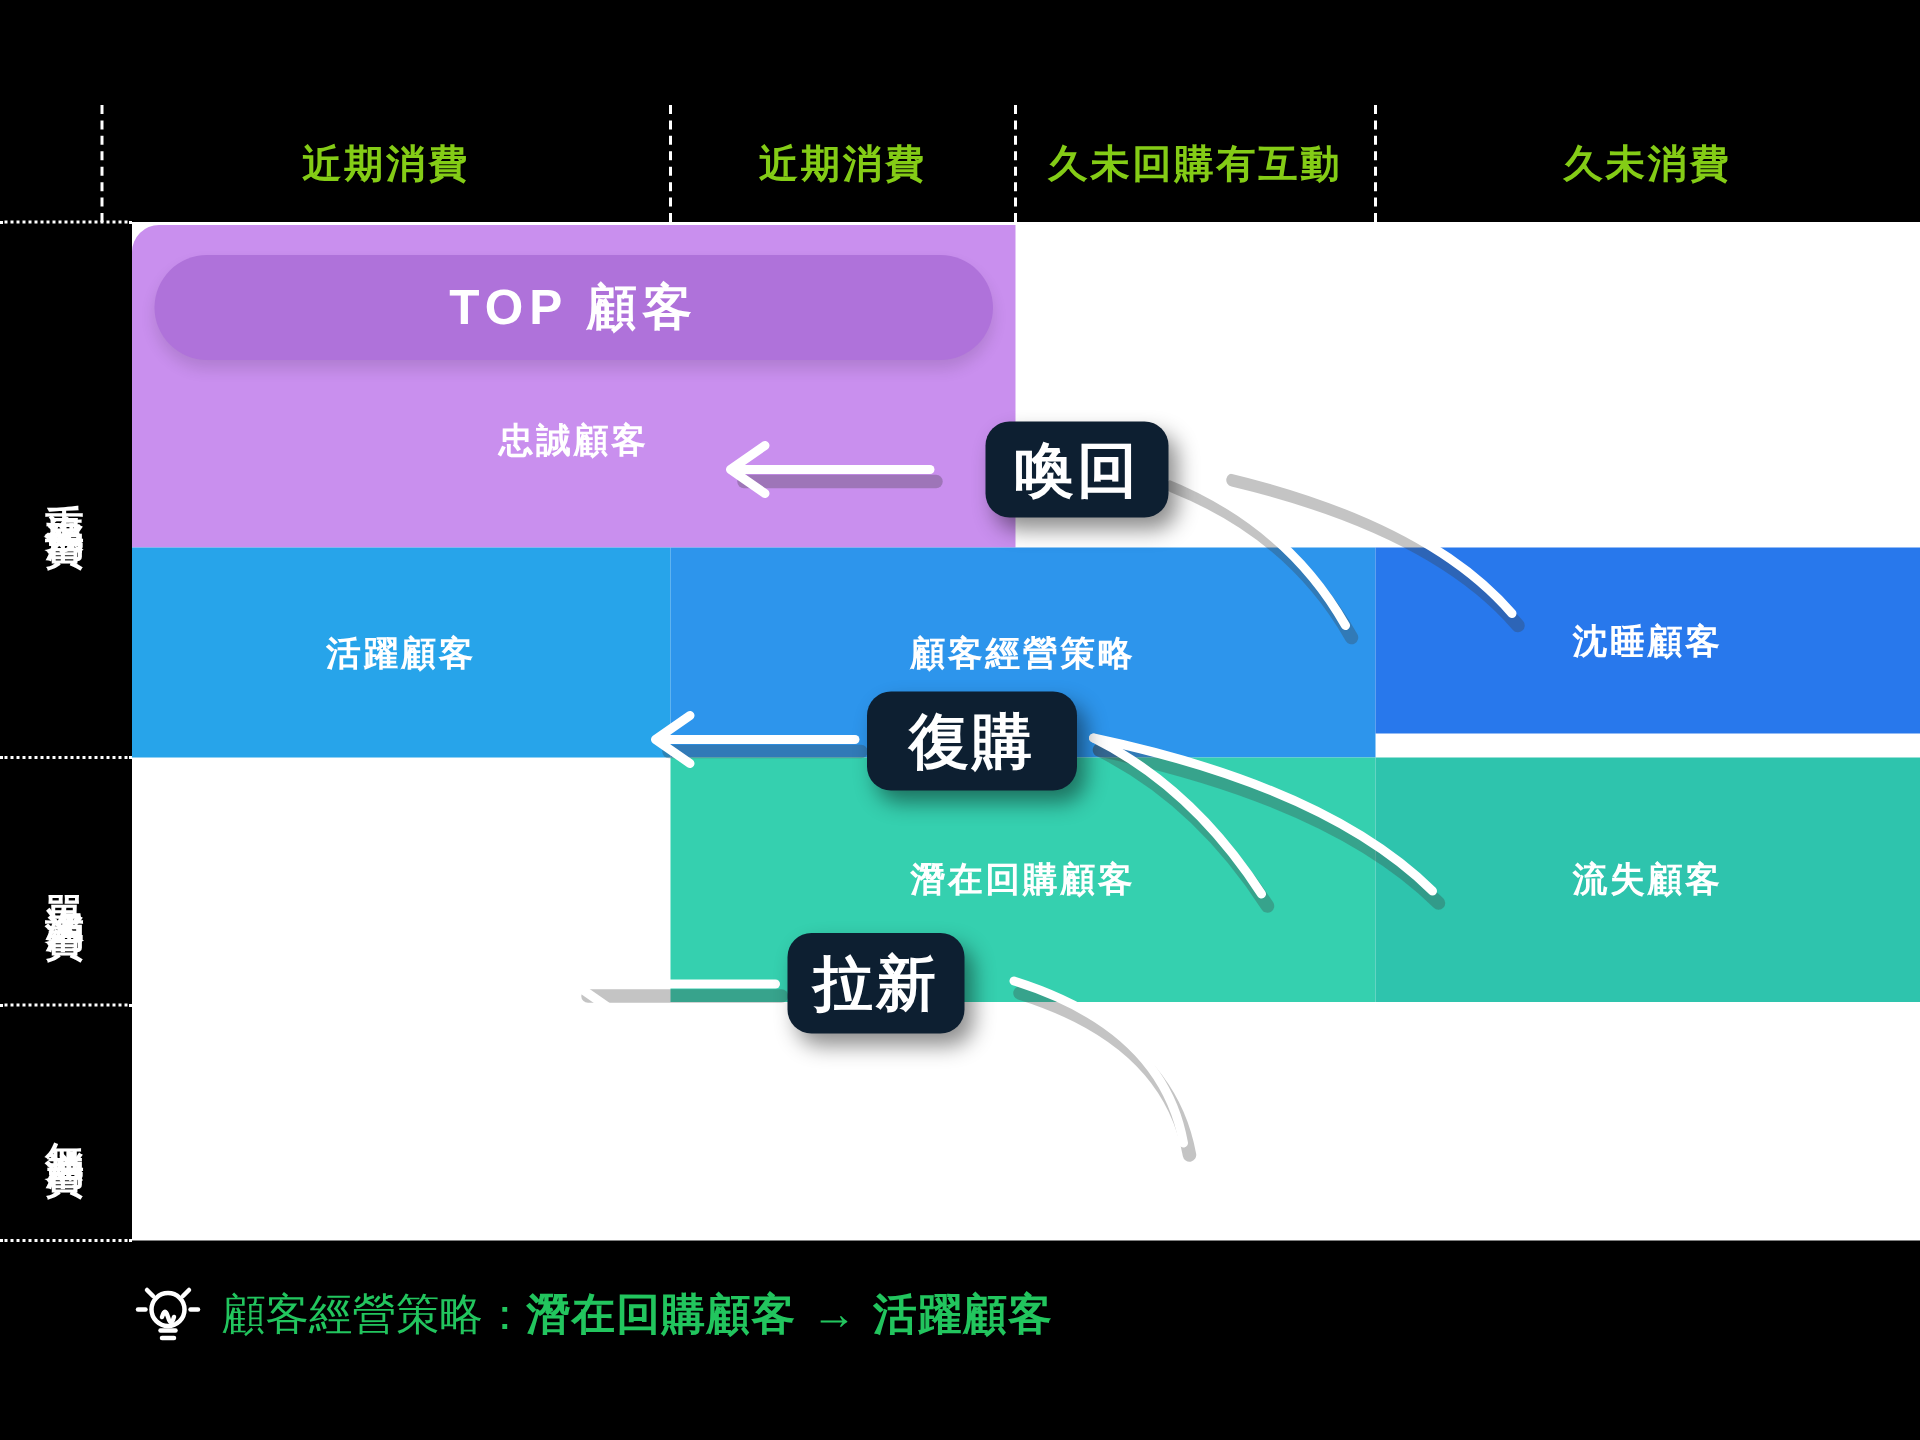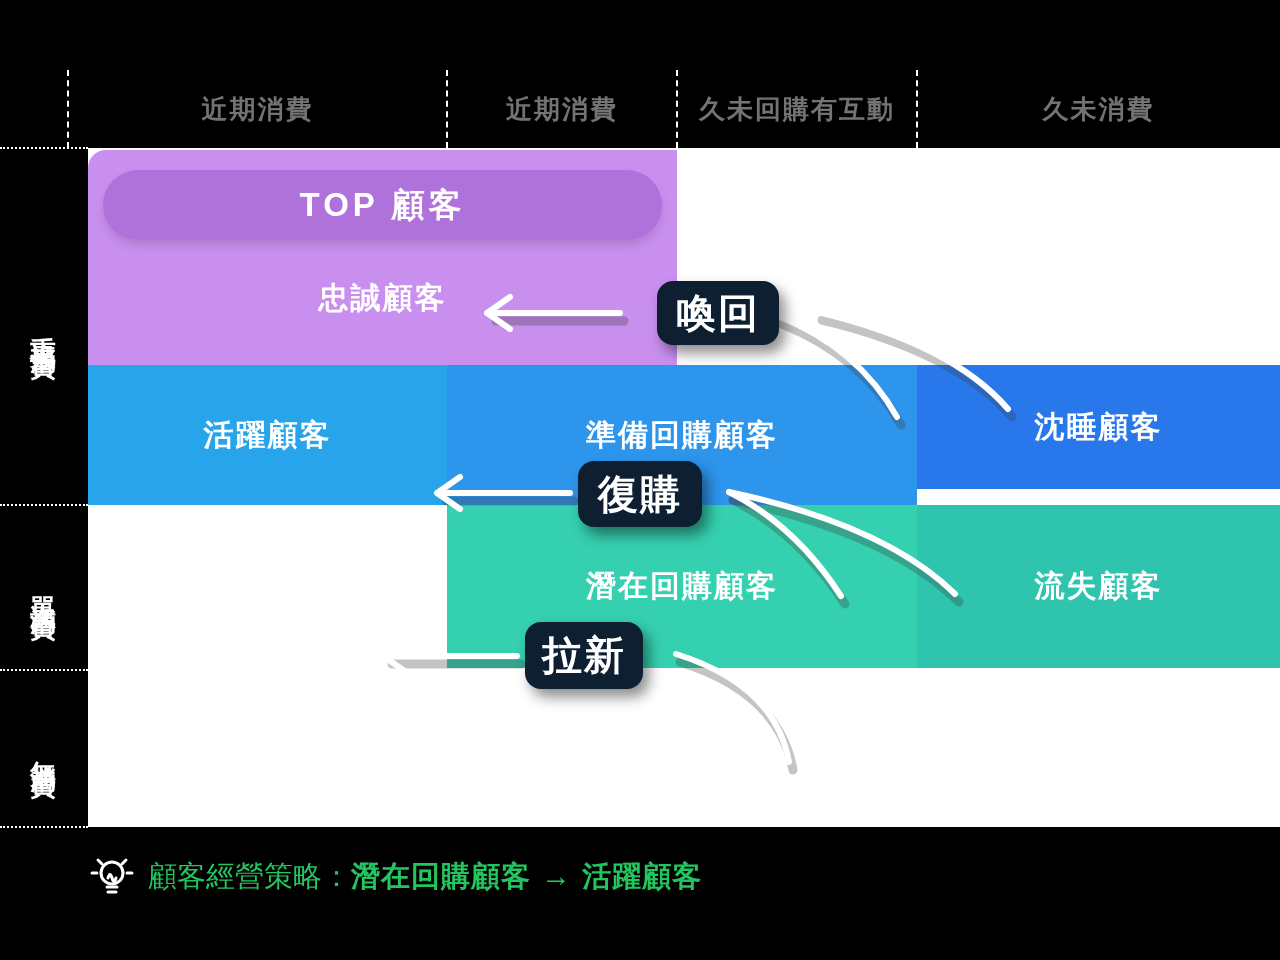--- a/index.html
+++ b/index.html
@@ -4,34 +4,34 @@
 <style>
   html,body{margin:0;padding:0;background:#000;}
   #stage{
     position:relative;width:1280px;height:960px;background:var(--bg,#000);
     font-family:"Liberation Sans","DejaVu Sans",sans-serif;overflow:hidden;
     color:#fff;
   }
   
   .col-head{
     position:absolute;top:70px;height:78px;display:flex;align-items:center;justify-content:center;
-    font-size:26px;font-weight:bold;letter-spacing:2px;color:#737373;
+    font-size:26px;font-weight:bold;letter-spacing:2px;color:#84cc16;
   }
   .vline{position:absolute;top:70px;height:78px;width:0;border-left:2px dashed #fff;}
   .hline{position:absolute;left:0;width:88px;height:0;border-top:2px dotted #fff;}
   
   .row-label{
     position:absolute;left:0;width:88px;display:flex;align-items:center;justify-content:center;
     writing-mode:vertical-rl;text-orientation:upright;
     font-size:26px;font-weight:bold;letter-spacing:6px;color:#fff;
   }
   
   #chart{position:absolute;left:88px;top:148px;width:1192px;height:679px;background:#fff;}
   .block{position:absolute;display:flex;align-items:center;justify-content:center;}
-  .block-label{font-size:30px;font-weight:bold;color:#fff;letter-spacing:2px;}
+  .block-label{font-size:23px;font-weight:bold;color:#fff;letter-spacing:2px;}
   #blk-purple{left:0;top:2px;width:589px;height:215px;background:var(--purple);border-top-left-radius:18px;}
   #top-pill{
     position:absolute;left:15px;top:20px;width:559px;height:70px;border-radius:35px;
     background:var(--purpleDark);display:flex;align-items:center;justify-content:center;
     font-size:33px;font-weight:bold;letter-spacing:4px;color:#fff;
     box-shadow:0 6px 10px rgba(0,0,0,0.12);
   }
   #loyal-label{position:absolute;left:0;top:128px;width:589px;text-align:center;}
   #blk-active{left:0;top:217px;width:359px;height:140px;background:var(--blueLight);}
   #blk-ready{left:359px;top:217px;width:470px;height:140px;background:var(--blueMid);}
@@ -40,21 +40,21 @@
   #blk-potential{left:359px;top:357px;width:470px;height:163px;background:var(--tealMid);}
   #blk-lost{left:829px;top:357px;width:363px;height:163px;background:var(--tealDark);}
   
   .badge{
     position:absolute;display:flex;align-items:center;justify-content:center;
     background:var(--navy);color:#fff;border-radius:16px;
     font-size:40px;font-weight:bold;letter-spacing:2px;
     box-shadow:6px 8px 14px rgba(0,0,0,0.45);
   }
   #badge-winback{left:633px;top:281px;width:122px;height:64px;margin-left:24px;}
-  #badge-repurchase{left:578px;top:461px;width:124px;height:66px;}
+  #badge-repurchase{left:578px;top:461px;width:140px;height:66px;}
   #badge-acquire{left:525px;top:622px;width:118px;height:67px;}
   
   #arrows{position:absolute;left:0;top:0;width:1280px;height:960px;pointer-events:none;}
   
   #note{
     position:absolute;left:90px;top:850px;height:54px;display:flex;align-items:center;gap:14px;
     color:#22c55e;font-size:29px;
   }
   #note .strong{font-weight:bold;letter-spacing:1px;}
   #note .arrow-glyph{font-weight:bold;font-size:30px;padding:0 2px;}
@@ -85,21 +85,21 @@
 
   <div id="chart">
     <div class="block" id="blk-purple">
       <div id="top-pill">TOP 顧客</div>
       <div id="loyal-label" class="block-label">忠誠顧客</div>
     </div>
     <div class="block" id="blk-active">
       <span class="block-label">活躍顧客</span>
     </div>
     <div class="block" id="blk-ready">
-      <span class="block-label">準備回購顧客</span>
+      <span class="block-label">顧客經營策略</span>
     </div>
     <div class="block" id="blk-dormant">
       <span class="block-label">沈睡顧客</span>
     </div>
     <div class="block" id="blk-potential">
       <span class="block-label">潛在回購顧客</span>
     </div>
     <div class="block" id="blk-lost">
       <span class="block-label">流失顧客</span>
     </div>

